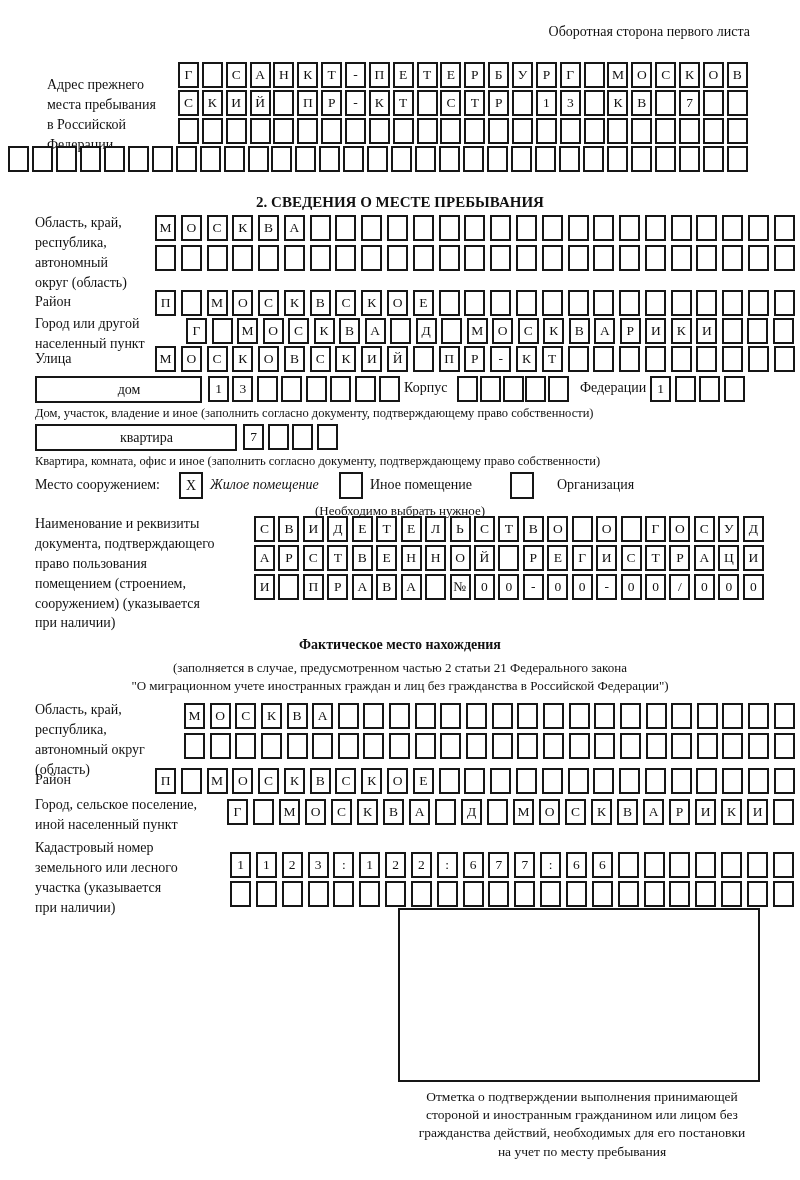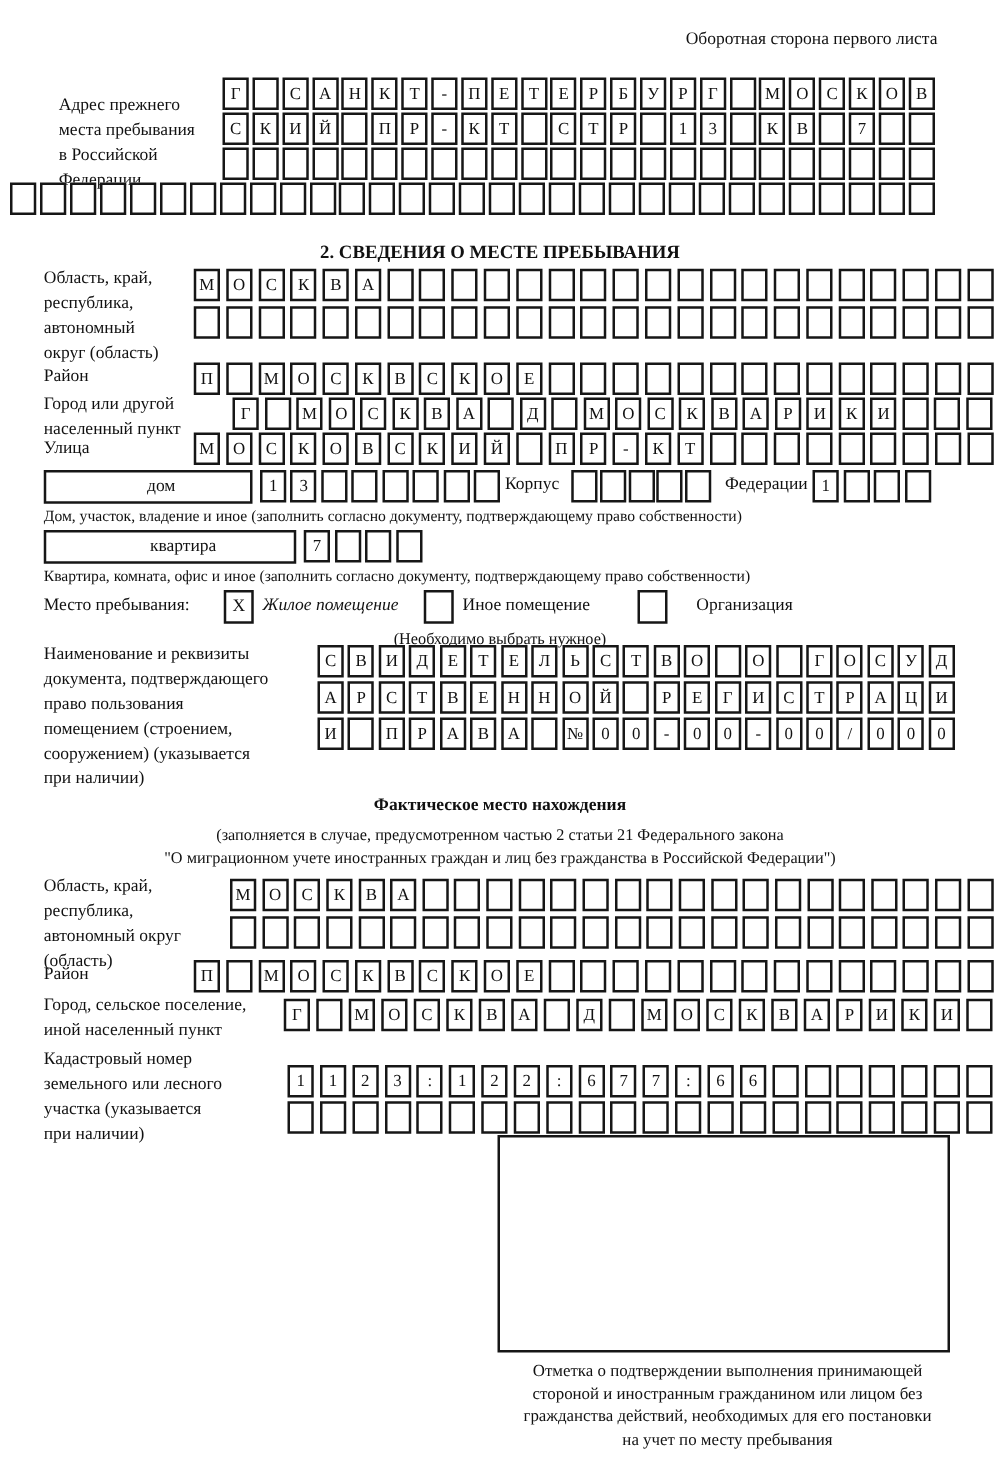--- a/index.html
+++ b/index.html
@@ -323,21 +323,21 @@
 
   <div class="abs note" style="top:406px;left:35px;">Дом, участок, владение и иное (заполнить согласно документу, подтверждающему право собственности)</div>
   <div class="abs cellrow" style="top:424px;left:243px;width:95px;">
       <span class="cell">7</span>
       <span class="cell"></span>
       <span class="cell"></span>
       <span class="cell"></span>
     </div>
   <div class="abs note" style="top:454px;left:35px;">Квартира, комната, офис и иное (заполнить согласно документу, подтверждающему право собственности)</div>
 
-  <div class="abs inline-lbl" style="top:477px;left:35px;">Место пребывания:</div>
+  <div class="abs inline-lbl" style="top:477px;left:35px;">Место сооружением:</div>
   <div class="abs cb" style="top:472px;left:179px;">
     <span>X</span>
   </div>
   <div class="abs inline-lbl" style="top:477px;left:210px;font-style:italic;">Жилое помещение</div>
   <div class="abs cb" style="top:472px;left:339px;">
     <span></span>
   </div>
   <div class="abs inline-lbl" style="top:477px;left:370px;">Иное помещение</div>
   <div class="abs cb" style="top:472px;left:510px;">
     <span></span>

